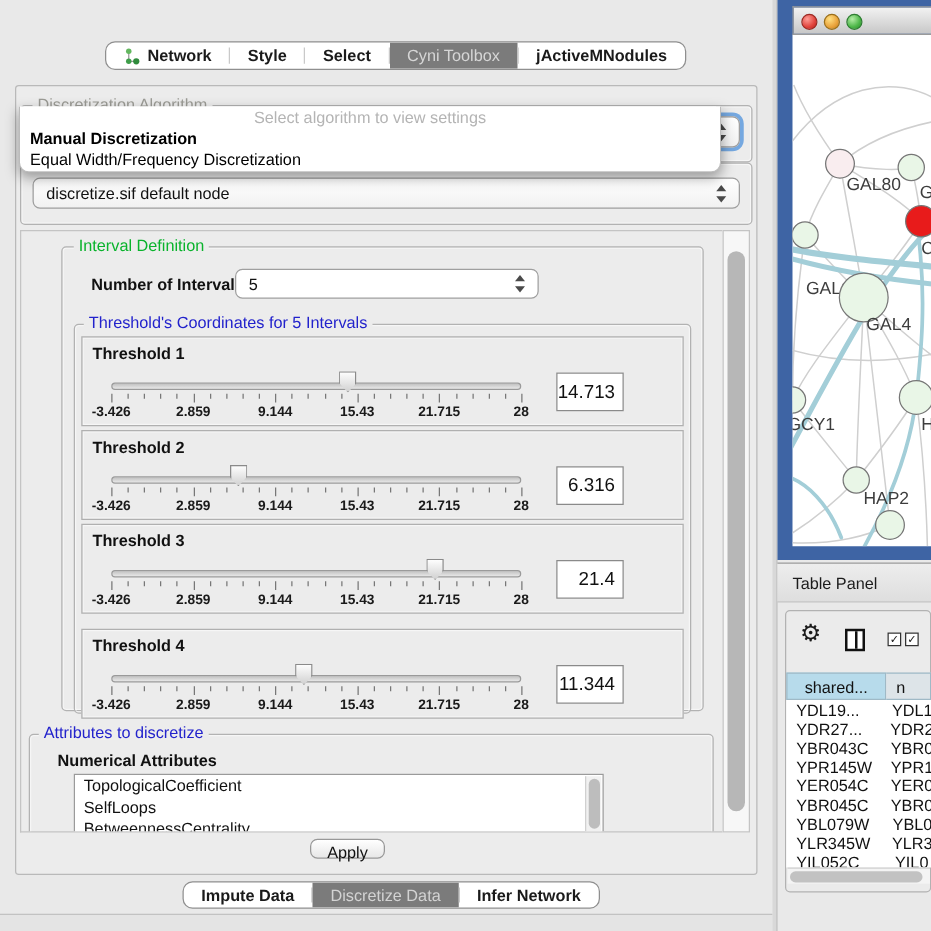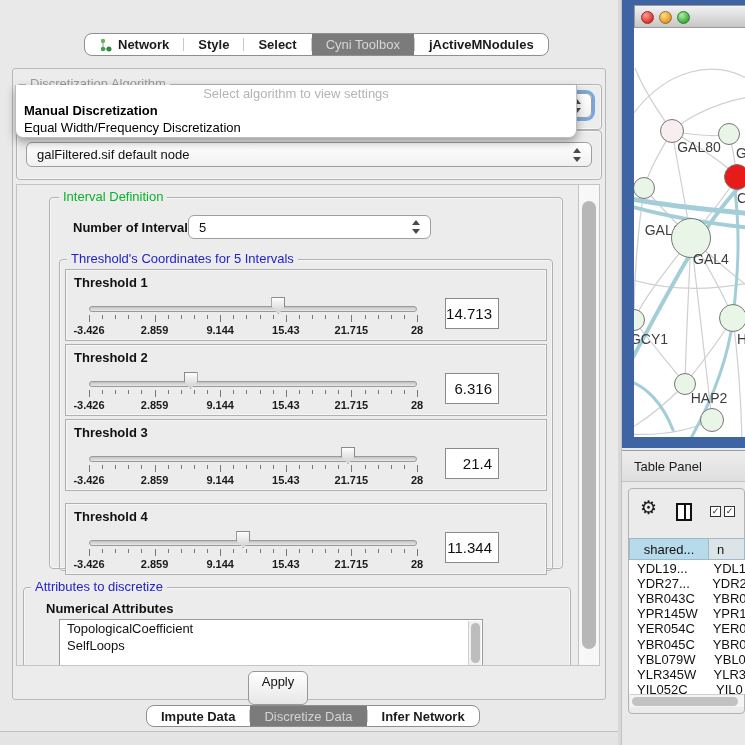--- a/index.html
+++ b/index.html
@@ -58,21 +58,21 @@
   .tlabels { position:absolute; left:23px; top:54px; width:330px; height:12px; }
   .tlabels span { position:absolute; transform:translateX(-50%); font-size:11px; font-weight:bold; color:#1a1a1a; white-space:nowrap; }
   .th-value { position:absolute; left:379px; top:28px; width:54px; height:31px; background:#fff; border:1px solid #8a8a8a; font-size:15px; line-height:29px; text-align:right; padding-right:6px; }
 
   
   .attr-list { position:absolute; left:42px; top:434px; width:424px; height:70px; background:#fff; border:1px solid #9a9a9a; }
   .attr-list .it { height:17px; line-height:17px; padding-left:7px; font-size:13px; }
   .attr-sb { position:absolute; right:1px; top:1px; width:13px; height:66px; background:#f1f1f1; border-left:1px solid #d0d0d0; }
   .attr-sb .thumb { position:absolute; left:2px; top:2px; width:9px; height:40px; background:#bdbdbd; border-radius:5px; }
 
-  .apply-btn { left:248px; top:671px; width:60px; height:34px; background:linear-gradient(#ffffff,#e7e7e7); border:1px solid #989898; border-radius:6px; text-align:center; line-height:19px; font-size:13px; }
+  .apply-btn { left:248px; top:671px; width:60px; height:16px; background:linear-gradient(#ffffff,#e7e7e7); border:1px solid #989898; border-radius:6px; text-align:center; line-height:19px; font-size:13px; }
 
   .btabbar { left:146px; top:705px; height:22px; display:flex; background:#fff; border:1px solid #8f8f8f; border-radius:8px; overflow:hidden; }
   .btabbar .tab { display:flex; align-items:center; padding:0 14px; font-size:13px; font-weight:bold; color:#1a1a1a; white-space:nowrap; }
   .btabbar .tab.sel { background:#7b7b7b; color:#d3d3d3; font-weight:normal; }
   .btabbar .sep { width:1px; background:#c9c9c9; margin:4px 0; }
   .dlg-bottom { left:0; top:731px; width:618px; height:14px; border-top:1px solid #c2c2c2; background:#e4e4e4; }
   .divider { left:618px; top:0; width:4px; height:745px; background:#d8d8d8; border-right:1px solid #c2c2c2; }
 
   
   .netwin { left:622px; top:0; width:123px; height:448px; background:#3e64a4; }
@@ -140,21 +140,21 @@
 
   <div class="abs popup">
     <div class="ph">Select algorithm to view settings</div>
     <div class="opt b">Manual Discretization</div>
     <div class="opt">Equal Width/Frequency Discretization</div>
   </div>
 
   <div class="abs grp" style="left:16px;top:130px;width:586px;height:50px;"></div>
   <div class="abs grp-label" style="left:26px;top:130px;">Table Data</div>
   <div class="abs combo" style="left:26px;top:142px;width:566px;height:25px;">
-    <span>galFiltered.sif default node</span>
+    <span>discretize.sif default node</span>
     <span class="spin">
         <i class="u"></i>
         <i class="d"></i>
       </span>
   </div>
 
   <div class="abs viewport">
 
     <div class="grp" style="left:32px;top:12px;width:514px;height:372px;"></div>
     <div class="grp-label lab-green" style="left:42px;top:12px;">Interval Definition</div>
@@ -342,20 +342,21 @@
 
     <div class="grp" style="left:6px;top:402px;width:548px;height:110px;"></div>
     <div class="grp-label lab-blue" style="left:14px;top:402px;">Attributes to discretize</div>
     <div class="abs bold" style="left:29px;top:416px;">Numerical Attributes</div>
     <div class="attr-list" id="attrList">
       <div class="attr-sb">
           <div class="thumb"></div>
         </div>
     <div class="it">TopologicalCoefficient</div>
         <div class="it">SelfLoops</div>
+        <div class="it">BetweennessCentrality</div>
       </div>
   </div>
   <div class="abs vscroll">
       <div class="thumb"></div>
     </div>
 
   <div class="abs apply-btn">Apply</div>
 
   <div class="abs btabbar" id="bottomTabs">
       <div class="tab">Impute Data</div>

